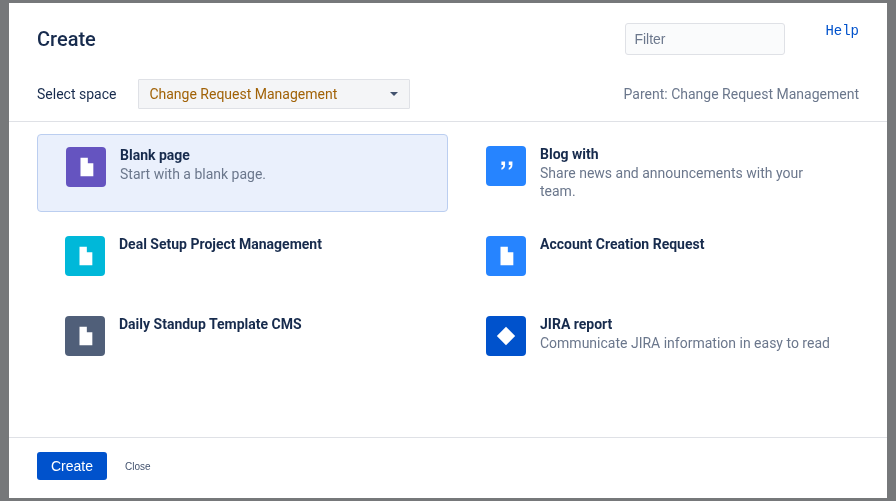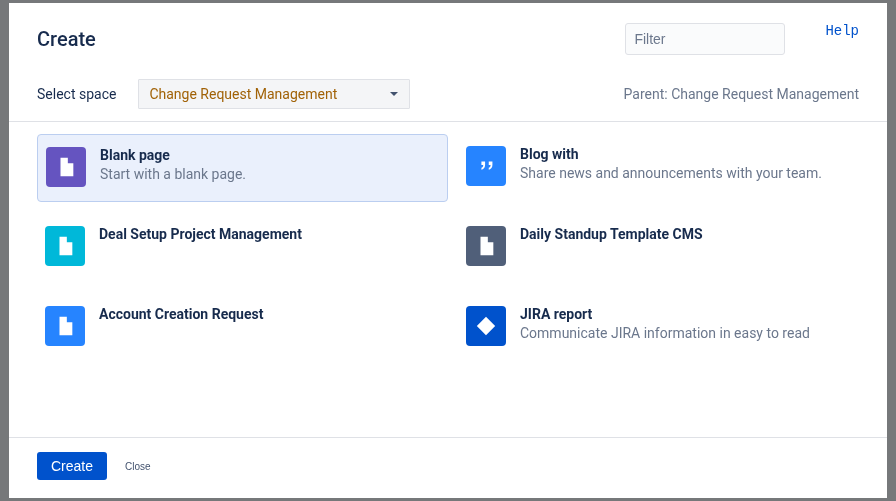--- a/index.html
+++ b/index.html
@@ -124,21 +124,21 @@
       padding: 12px 18px 8px 28px;
     }
     .templates-grid {
       display: grid;
       grid-template-columns: 1fr 1fr;
       gap: 12px 10px;
     }
     .template-card {
       display: flex;
       align-items: flex-start;
-      padding: 12px 8px;
+      padding: 12px 28px;
       border-radius: 4px;
       cursor: pointer;
       gap: 14px;
       min-height: 68px;
     }
     .template-card.selected {
       background: #EAF0FC;
       border: 1px solid #BBCEF0;
     }
     .template-icon {
@@ -281,37 +281,37 @@
           <div class="template-icon icon-teal">
             <svg class="svg-doc" viewBox="0 0 24 24">
               <path d="M6 2h8l6 6v14H6V2zm8 0v6h6M9 14h7M9 18h5"></path>
             </svg>
           </div>
           <div class="template-body">
             <div class="template-title">Deal Setup Project Management</div>
           </div>
         </div>
         <div class="template-card">
+          <div class="template-icon icon-blue">
+            <svg class="svg-doc" viewBox="0 0 24 24">
+              <path d="M6 2h8l6 6v14H6V2zm8 0v6h6M9 14h7M9 18h5"></path>
+            </svg>
+          </div>
+          <div class="template-body">
+            <div class="template-title">Account Creation Request</div>
+          </div>
+        </div>
+        <div class="template-card">
           <div class="template-icon icon-gray">
             <svg class="svg-doc" viewBox="0 0 24 24">
               <path d="M6 2h8l6 6v14H6V2zm8 0v6h6M9 14h7M9 18h5"></path>
             </svg>
           </div>
           <div class="template-body">
             <div class="template-title">Daily Standup Template CMS</div>
-          </div>
-        </div>
-        <div class="template-card">
-          <div class="template-icon icon-blue">
-            <svg class="svg-doc" viewBox="0 0 24 24">
-              <path d="M6 2h8l6 6v14H6V2zm8 0v6h6M9 14h7M9 18h5"></path>
-            </svg>
-          </div>
-          <div class="template-body">
-            <div class="template-title">Account Creation Request</div>
           </div>
         </div>
         <div class="template-card">
           <div class="template-icon icon-darkblue">
             <svg class="svg-doc" viewBox="0 0 24 24">
               <path d="M12 2l10 10-10 10L2 12 12 2zm0 5l5 5-5 5-5-5 5-5z"></path>
             </svg>
           </div>
           <div class="template-body">
             <div class="template-title">JIRA report</div>

